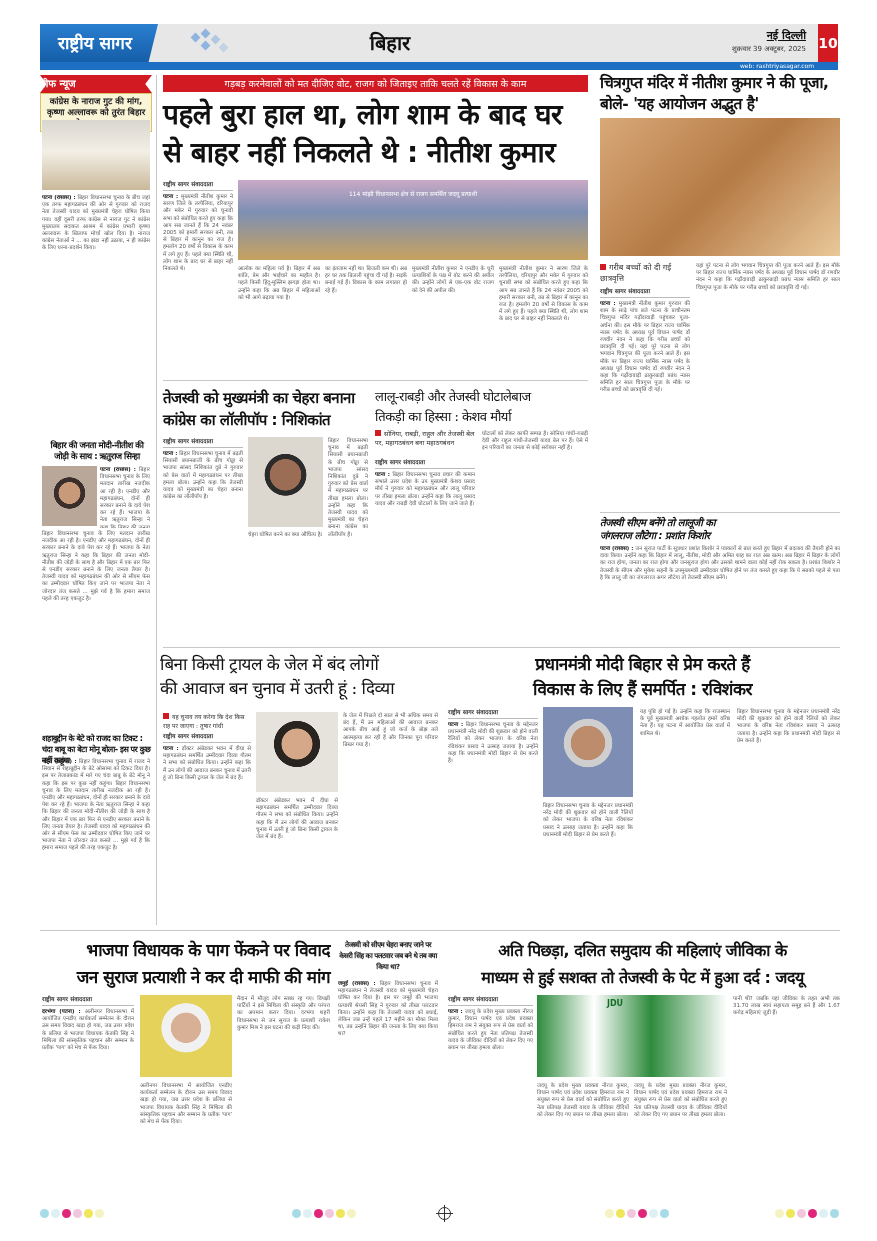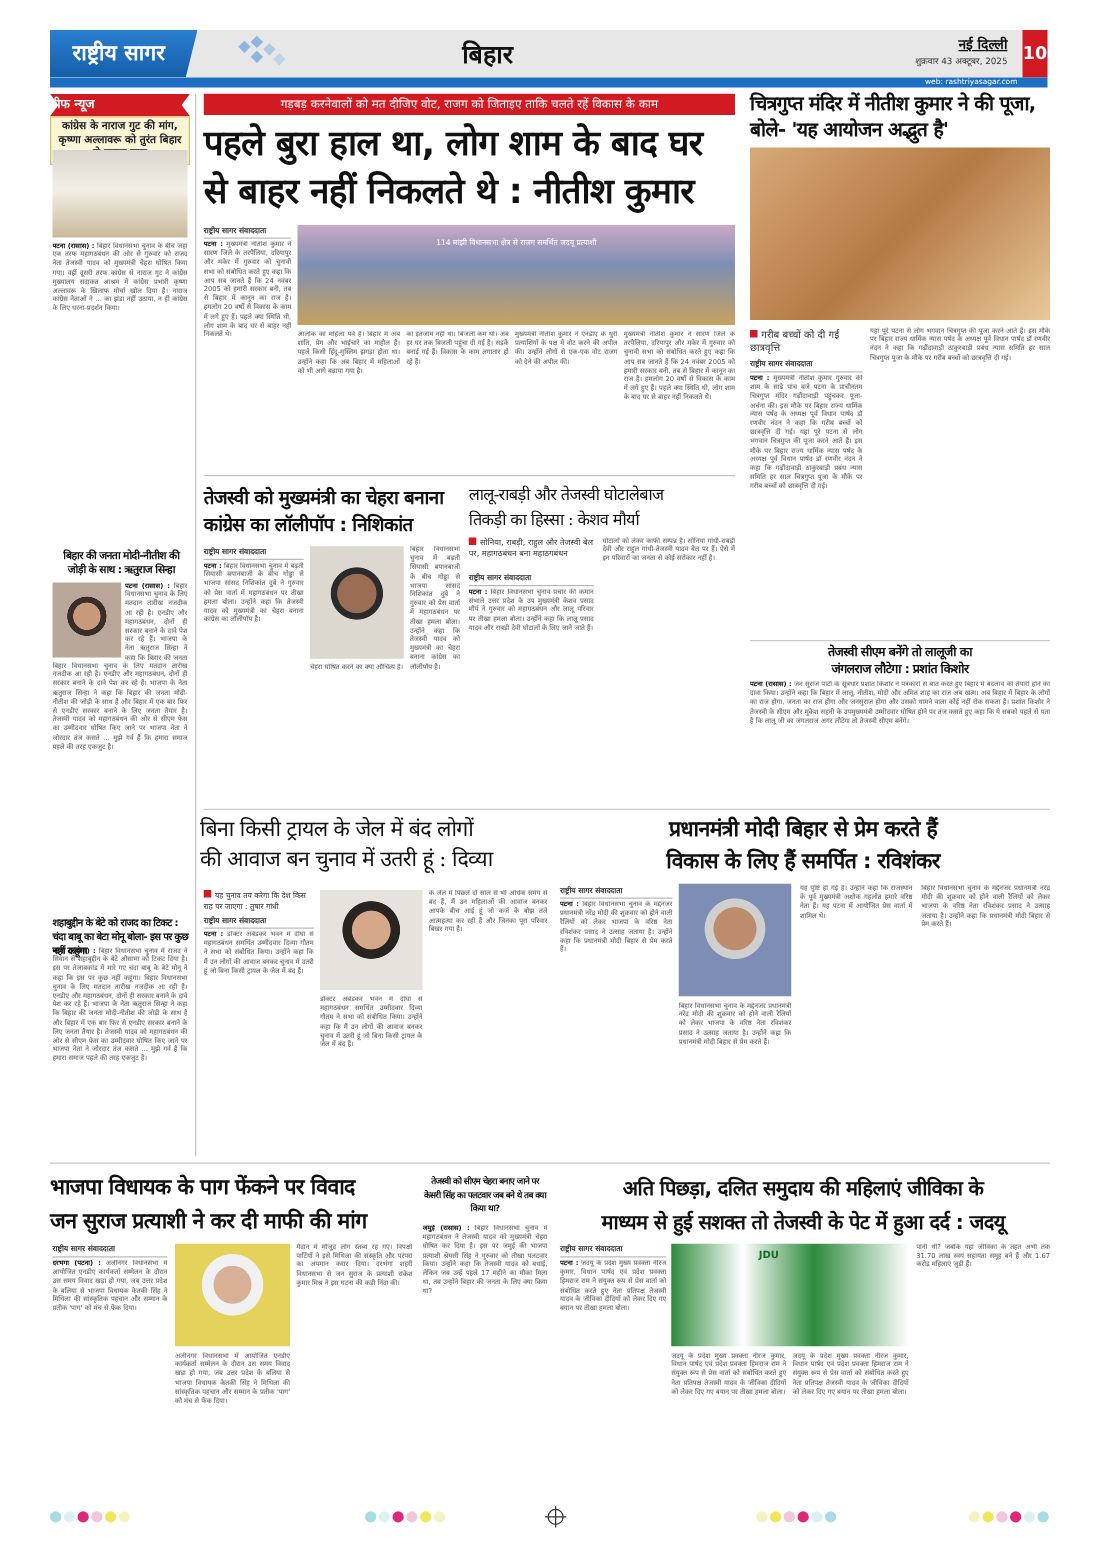--- a/index.html
+++ b/index.html
@@ -54,21 +54,21 @@
   <div class="mast-left"><span>राष्ट्रीय सागर</span></div>
   <div class="mast-dots">
     <span style="left:2px;top:4px"></span>
       <span style="left:12px;top:0"></span>
       <span style="left:12px;top:12px"></span>
       <span style="left:22px;top:6px;opacity:.6"></span>
       <span style="left:30px;top:14px;opacity:.4"></span>
   </div>
   <div class="mast-section">बिहार</div>
   <div class="mast-city">नई दिल्ली</div>
-  <div class="mast-date">शुक्रवार 43 अक्टूबर, 2025</div>
+  <div class="mast-date">शुक्रवार 39 अक्टूबर, 2025</div>
   <div class="mast-page">10</div>
 </header>
 <div class="webbar">
     <span>web: rashtriyasagar.com</span>
   </div>
 
 <section class="brief">
   <div class="brief-banner">ब्रीफ न्यूज</div>
   <div class="brief-title">कांग्रेस के नाराज गुट की मांग, कृष्णा अल्लावरू को तुरंत बिहार से हटाया जाए</div>
 </section>
@@ -99,21 +99,21 @@
 <div class="hr" style="left:163px;top:380px;width:425px;"></div>
 
 <div class="h-xl" style="left:600px;top:73px;width:240px;font-size:15.5px;line-height:21px;">चित्रगुप्त मंदिर में नीतीश कुमार ने की पूजा, बोले- 'यह आयोजन अद्भुत है'</div>
 <div class="photo warm" style="left:600px;top:118px;width:240px;height:138px;"></div>
 <div class="sub" style="left:600px;top:262px;width:90px;font-size:8px;line-height:11px;"><span class="sq"></span><span>गरीब बच्चों को दी गई छात्रवृत्ति</span></div>
 <div class="byline" style="left:600px;top:287px;width:90px;">राष्ट्रीय सागर संवाददाता</div>
 <div class="text" style="left:600px;top:300px;width:90px;height:205px;"><b>पटना :</b> <span>मुख्यमंत्री नीतीश कुमार गुरुवार की शाम के साढ़े पांच बजे पटना के प्राचीनतम चित्रगुप्त मंदिर गढ़ौंदावाड़ी पहुंचकर पूजा-अर्चना की। इस मौके पर बिहार राज्य धार्मिक न्यास पर्षद के अध्यक्ष पूर्व विधान पार्षद डॉ रणवीर नंदन ने कहा कि गरीब बच्चों को छात्रवृत्ति दी गई।</span> <span>यहां पूरे पटना से लोग भगवान चित्रगुप्त की पूजा करने आते हैं। इस मौके पर बिहार राज्य धार्मिक न्यास पर्षद के अध्यक्ष पूर्व विधान पार्षद डॉ रणवीर नंदन ने कहा कि गढ़ौंदावाड़ी ठाकुरबाड़ी प्रबंध न्यास समिति हर साल चित्रगुप्त पूजा के मौके पर गरीब बच्चों को छात्रवृत्ति दी गई।</span></div>
 <div class="text" style="left:696px;top:262px;width:144px;height:243px;">यहां पूरे पटना से लोग भगवान चित्रगुप्त की पूजा करने आते हैं। इस मौके पर बिहार राज्य धार्मिक न्यास पर्षद के अध्यक्ष पूर्व विधान पार्षद डॉ रणवीर नंदन ने कहा कि गढ़ौंदावाड़ी ठाकुरबाड़ी प्रबंध न्यास समिति हर साल चित्रगुप्त पूजा के मौके पर गरीब बच्चों को छात्रवृत्ति दी गई।</div>
 <div class="hr" style="left:600px;top:512px;width:240px;"></div>
 
-<div class="h-xl" style="left:600px;top:516px;width:240px;font-size:10px;line-height:13px;text-align:center;">
+<div class="h-xl" style="left:600px;top:516px;width:240px;font-size:10px;line-height:13px;text-align:left;font-style:italic;">
   <div>तेजस्वी सीएम बनेंगे तो लालूजी का</div>
   <div>जंगलराज लौटेगा : प्रशांत किशोर</div>
 </div>
 <div class="text" style="left:600px;top:545px;width:240px;height:98px;"><b>पटना (रासास) :</b> <span>जन सुराज पार्टी के सूत्रधार प्रशांत किशोर ने पत्रकारों से बात करते हुए बिहार में बदलाव की तैयारी होने का दावा किया। उन्होंने कहा कि बिहार में लालू, नीतीश, मोदी और अमित शाह का राज अब खत्म। अब बिहार में बिहार के लोगों का राज होगा, जनता का राज होगा और जनसुराज होगा और उसको थामने वाला कोई नहीं रोक सकता है। प्रशांत किशोर ने तेजस्वी के सीएम और मुकेश सहनी के उपमुख्यमंत्री उम्मीदवार घोषित होने पर तंज कसते हुए कहा कि ये सबको पहले से पता है कि लालू जी का जंगलराज अगर लौटेगा तो तेजस्वी सीएम बनेंगे।</span></div>
 
 <div class="h-xl" style="left:163px;top:387px;width:205px;font-size:15px;line-height:22px;">
   <div>तेजस्वी को मुख्यमंत्री का चेहरा बनाना</div>
   <div>कांग्रेस का लॉलीपॉप : निशिकांत</div>
 </div>
 <div class="byline" style="left:163px;top:437px;width:80px;">राष्ट्रीय सागर संवाददाता</div>
@@ -148,21 +148,21 @@
   <div>विकास के लिए हैं समर्पित : रविशंकर</div>
 </div>
 <div class="byline" style="left:448px;top:708px;width:90px;">राष्ट्रीय सागर संवाददाता</div>
 <div class="text" style="left:448px;top:721px;width:90px;height:204px;"><b>पटना :</b> <span>बिहार विधानसभा चुनाव के मद्देनजर प्रधानमंत्री नरेंद्र मोदी की शुक्रवार को होने वाली रैलियों को लेकर भाजपा के वरिष्ठ नेता रविशंकर प्रसाद ने उत्साह जताया है। उन्होंने कहा कि प्रधानमंत्री मोदी बिहार से प्रेम करते हैं।</span></div>
 <div class="photo face" style="left:543px;top:707px;width:90px;height:90px;background:radial-gradient(circle at 50% 40%,#bd8c6d 0 24%,#cfcfcf 25% 34%,#7d8db3 35%);"></div>
 <div class="text" style="left:543px;top:802px;width:90px;height:123px;">बिहार विधानसभा चुनाव के मद्देनजर प्रधानमंत्री नरेंद्र मोदी की शुक्रवार को होने वाली रैलियों को लेकर भाजपा के वरिष्ठ नेता रविशंकर प्रसाद ने उत्साह जताया है। उन्होंने कहा कि प्रधानमंत्री मोदी बिहार से प्रेम करते हैं।</div>
 <div class="text" style="left:640px;top:708px;width:90px;height:217px;">यह पुष्टि हो गई है। उन्होंने कहा कि राजस्थान के पूर्व मुख्यमंत्री अशोक गहलोत हमारे वरिष्ठ नेता हैं। यह पटना में आयोजित प्रेस वार्ता में शामिल थे।</div>
 <div class="text" style="left:737px;top:708px;width:103px;height:217px;">बिहार विधानसभा चुनाव के मद्देनजर प्रधानमंत्री नरेंद्र मोदी की शुक्रवार को होने वाली रैलियों को लेकर भाजपा के वरिष्ठ नेता रविशंकर प्रसाद ने उत्साह जताया है। उन्होंने कहा कि प्रधानमंत्री मोदी बिहार से प्रेम करते हैं।</div>
 <div class="hr" style="left:40px;top:930px;width:800px;"></div>
 
-<div class="h-xl" style="left:40px;top:937px;width:290px;font-size:17px;line-height:27px;text-align:left;">
+<div class="h-xl" style="left:40px;top:937px;width:290px;font-size:17px;line-height:27px;text-align:right;">
   <div>भाजपा विधायक के पाग फेंकने पर विवाद</div>
   <div>जन सुराज प्रत्याशी ने कर दी माफी की मांग</div>
 </div>
 <div class="byline" style="left:42px;top:995px;width:92px;">राष्ट्रीय सागर संवाददाता</div>
 <div class="text" style="left:42px;top:1008px;width:92px;height:190px;"><b>दरभंगा (पटना) :</b> <span>अलीनगर विधानसभा में आयोजित एनडीए कार्यकर्ता सम्मेलन के दौरान उस समय विवाद खड़ा हो गया, जब उत्तर प्रदेश के बलिया से भाजपा विधायक केतकी सिंह ने मिथिला की सांस्कृतिक पहचान और सम्मान के प्रतीक 'पाग' को मंच से फेंक दिया।</span></div>
 <div class="photo face" style="left:140px;top:995px;width:92px;height:82px;background:radial-gradient(circle at 50% 40%,#d7b095 0 22%,#f1f1f1 23% 36%,#e5d25a 37%);"></div>
 <div class="text" style="left:140px;top:1082px;width:92px;height:116px;">अलीनगर विधानसभा में आयोजित एनडीए कार्यकर्ता सम्मेलन के दौरान उस समय विवाद खड़ा हो गया, जब उत्तर प्रदेश के बलिया से भाजपा विधायक केतकी सिंह ने मिथिला की सांस्कृतिक पहचान और सम्मान के प्रतीक 'पाग' को मंच से फेंक दिया।</div>
 <div class="text" style="left:237px;top:995px;width:93px;height:203px;">मैदान में मौजूद लोग स्तब्ध रह गए। विपक्षी पार्टियों ने इसे मिथिला की संस्कृति और परंपरा का अपमान करार दिया। दरभंगा शहरी विधानसभा से जन सुराज के प्रत्याशी राकेश कुमार मिश्र ने इस घटना की कड़ी निंदा की।</div>
 
 <div class="h-xl" style="left:338px;top:940px;width:100px;font-size:7px;line-height:11px;text-align:center;">तेजस्वी को सीएम चेहरा बनाए जाने पर केसरी सिंह का पलटवार जब बने थे तब क्या किया था?</div>

